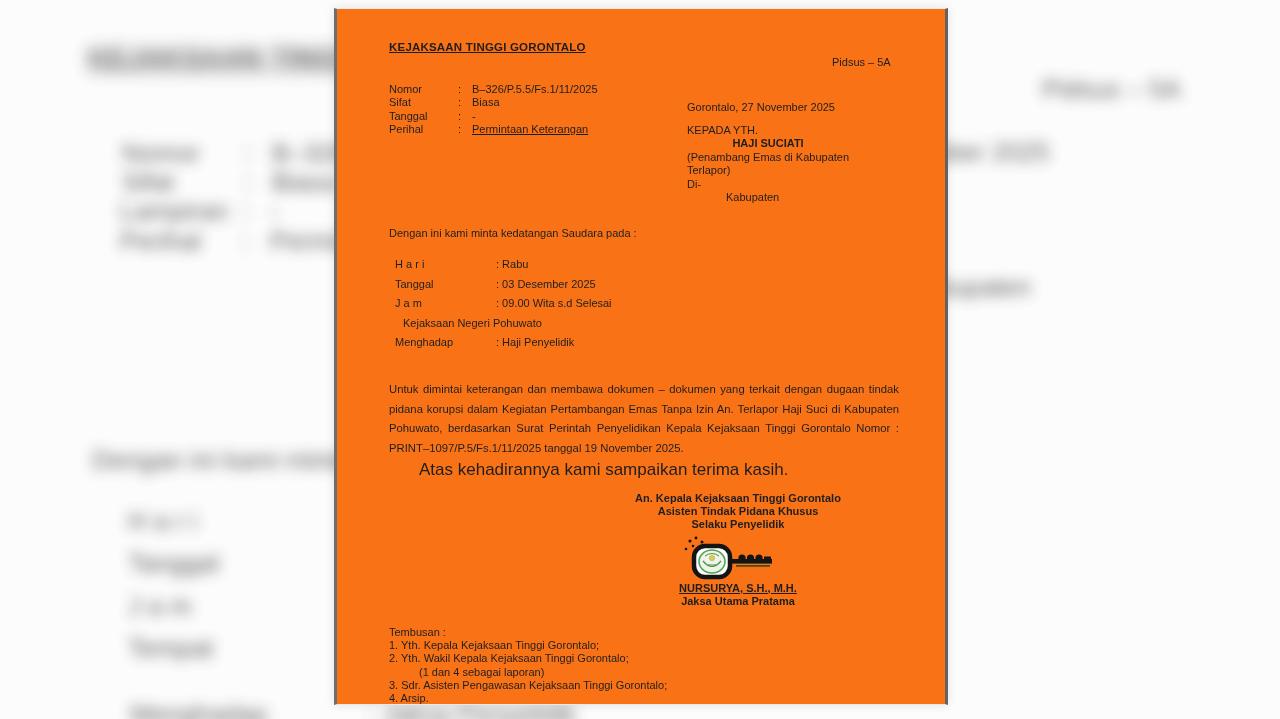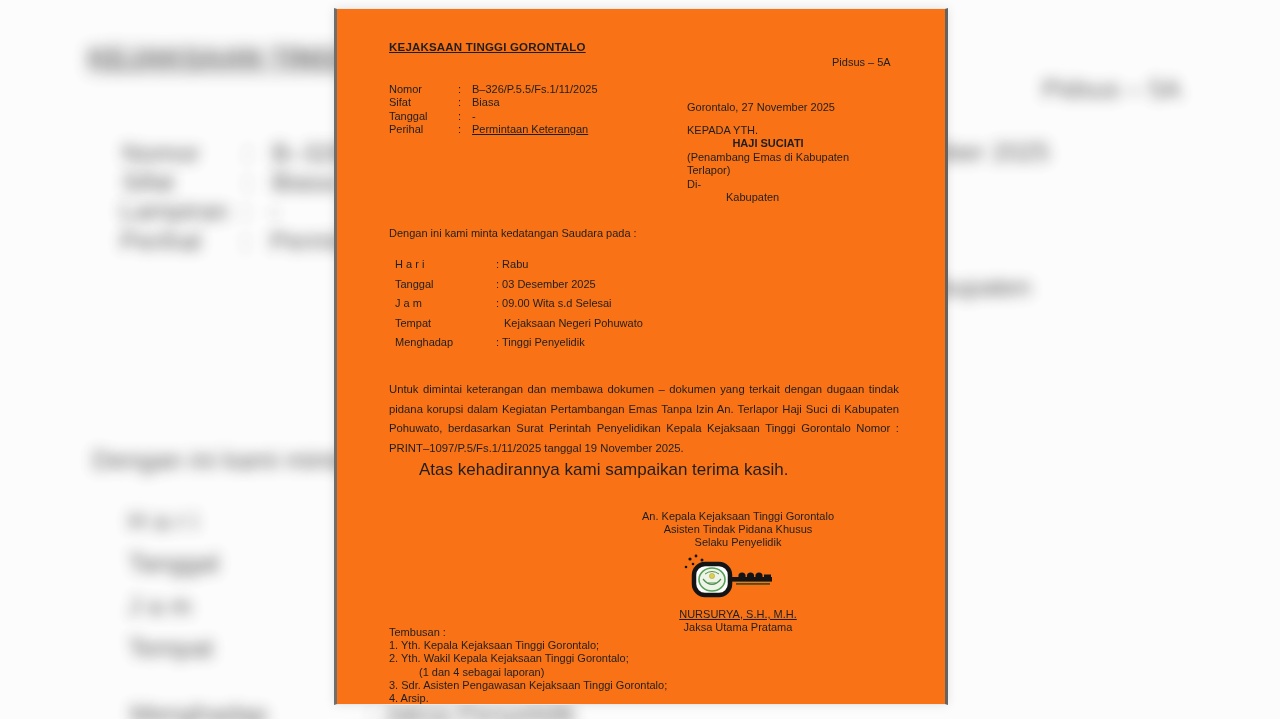--- a/index.html
+++ b/index.html
@@ -39,23 +39,23 @@
   .recipient{left:350px;top:115px;line-height:13.4px;}
   .recipient .r-name{font-weight:bold;text-align:center;}
   .recipient .r-city{padding-left:39px;}
   .intro{left:52px;top:218px;}
   .schedule{left:58px;top:246px;line-height:19.6px;}
   .sch-row{display:flex;}
   .sch-row .sl{width:101px;flex:0 0 auto;}
   .sch-row .sv .v2{padding-left:8px;}
   .body-par{left:52px;top:371px;width:510px;text-align:justify;line-height:19.7px;font-size:11.3px;}
   .closing{left:52px;top:451px;text-indent:30px;line-height:19.7px;font-size:17px;}
-  .sig-block{left:263px;top:501px;width:276px;text-align:center;font-weight:normal;line-height:13.2px;}
+  .sig-block{left:263px;top:483px;width:276px;text-align:center;font-weight:bold;line-height:13.2px;}
   .sig-stamp{display:block;margin:2px auto 0 auto;transform:translateX(-10px);}
-  .sig-name{text-decoration:underline;margin-top:10px;}
+  .sig-name{text-decoration:underline;margin-top:2px;}
   .cc{left:52px;top:617px;line-height:13.2px;}
   .cc .cc-note{padding-left:30px;}
   .t{display:block;}
 </style>
 </head>
 <body>
 
 <div class="stage">
 
   <div class="ghost bold" style="left:88px;top:42px;">KEJAKSAAN TINGGI GORONTALO</div>
@@ -144,28 +144,27 @@
       </div>
       <div class="sch-row">
         <span class="sl">Tanggal</span>
         <span class="sv">: 03 Desember 2025</span>
       </div>
       <div class="sch-row">
         <span class="sl">J a m</span>
         <span class="sv">: 09.00 Wita s.d Selesai</span>
       </div>
       <div class="sch-row">
-        <span class="sl">Tempat</span>
         <span class="sv">
           <span class="t v2">Kejaksaan Negeri Pohuwato</span>
         </span>
       </div>
       <div class="sch-row">
         <span class="sl">Menghadap</span>
-        <span class="sv">: Tinggi Penyelidik</span>
+        <span class="sv">: Haji Penyelidik</span>
       </div>
     </div>
 
     <div class="abs body-par">Untuk dimintai keterangan dan membawa dokumen – dokumen yang terkait dengan dugaan tindak pidana korupsi dalam Kegiatan Pertambangan Emas Tanpa Izin An. Terlapor Haji Suci di Kabupaten Pohuwato, berdasarkan Surat Perintah Penyelidikan Kepala Kejaksaan Tinggi Gorontalo Nomor : PRINT–1097/P.5/Fs.1/11/2025 tanggal 19 November 2025.</div>
     <div class="abs closing">Atas kehadirannya kami sampaikan terima kasih.</div>
 
     <div class="abs sig-block">
       <span class="t">An. Kepala Kejaksaan Tinggi Gorontalo</span>
       <span class="t">Asisten Tindak Pidana Khusus</span>
       <span class="t">Selaku Penyelidik</span>

